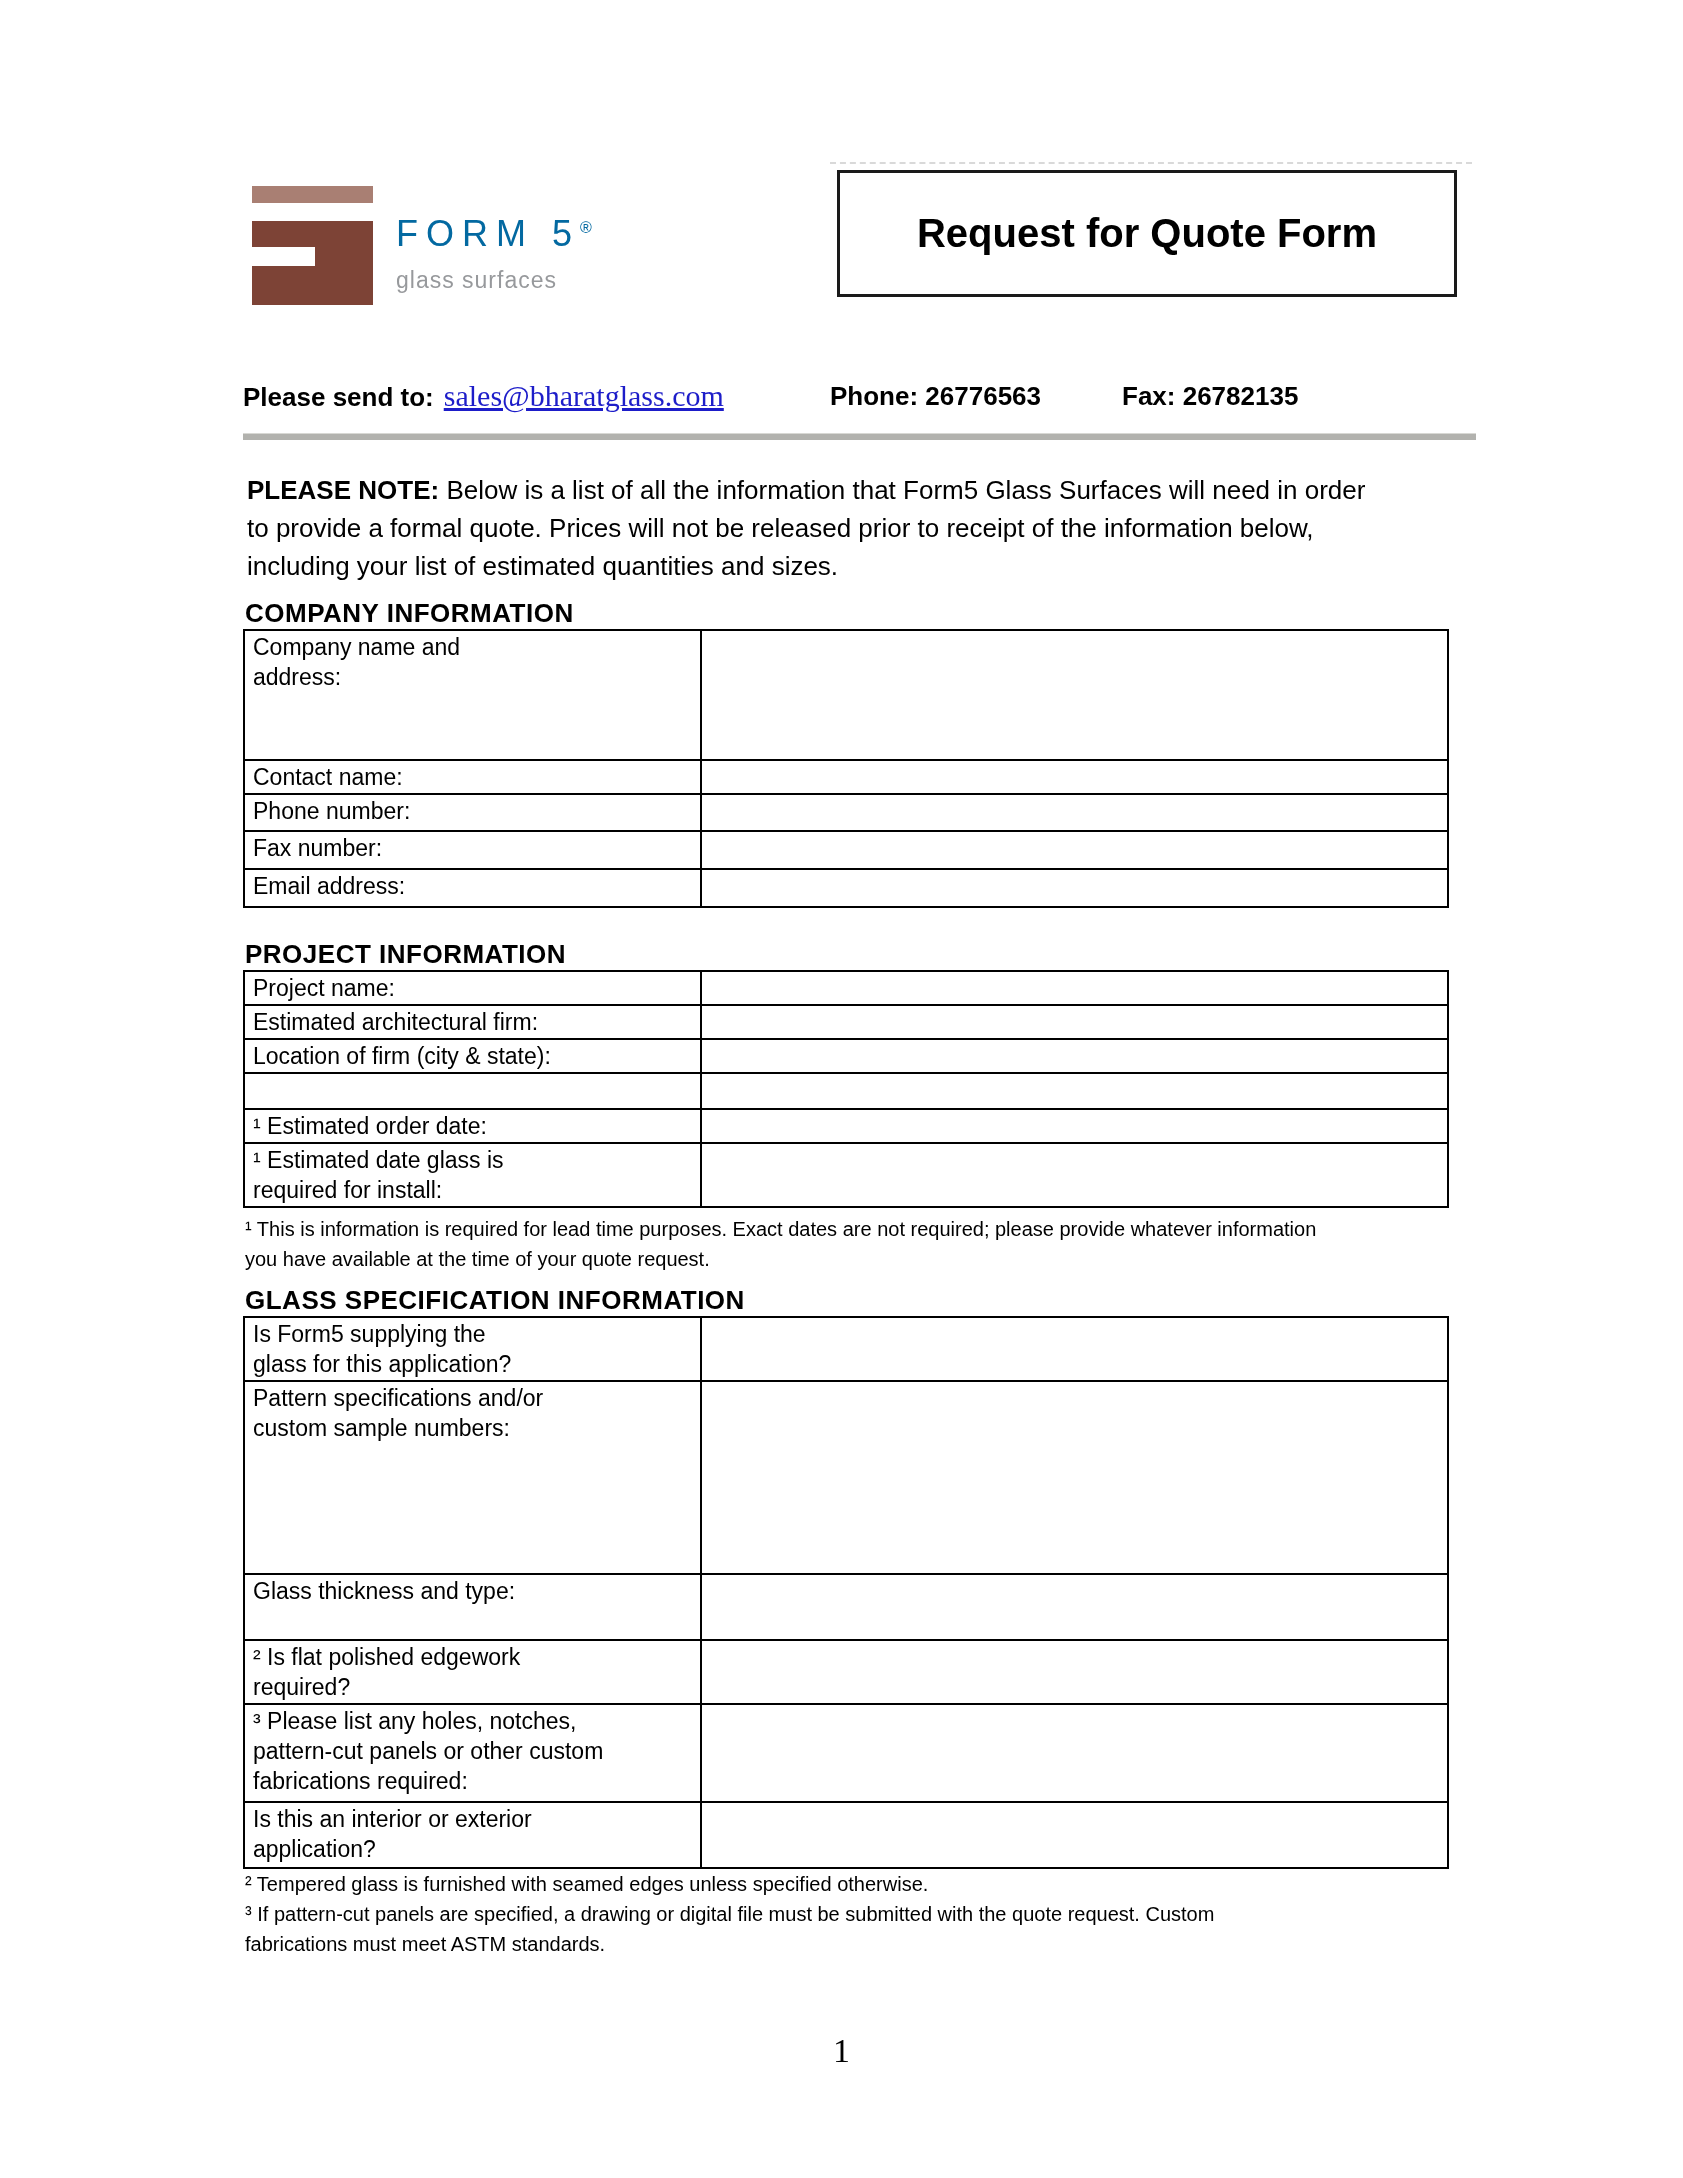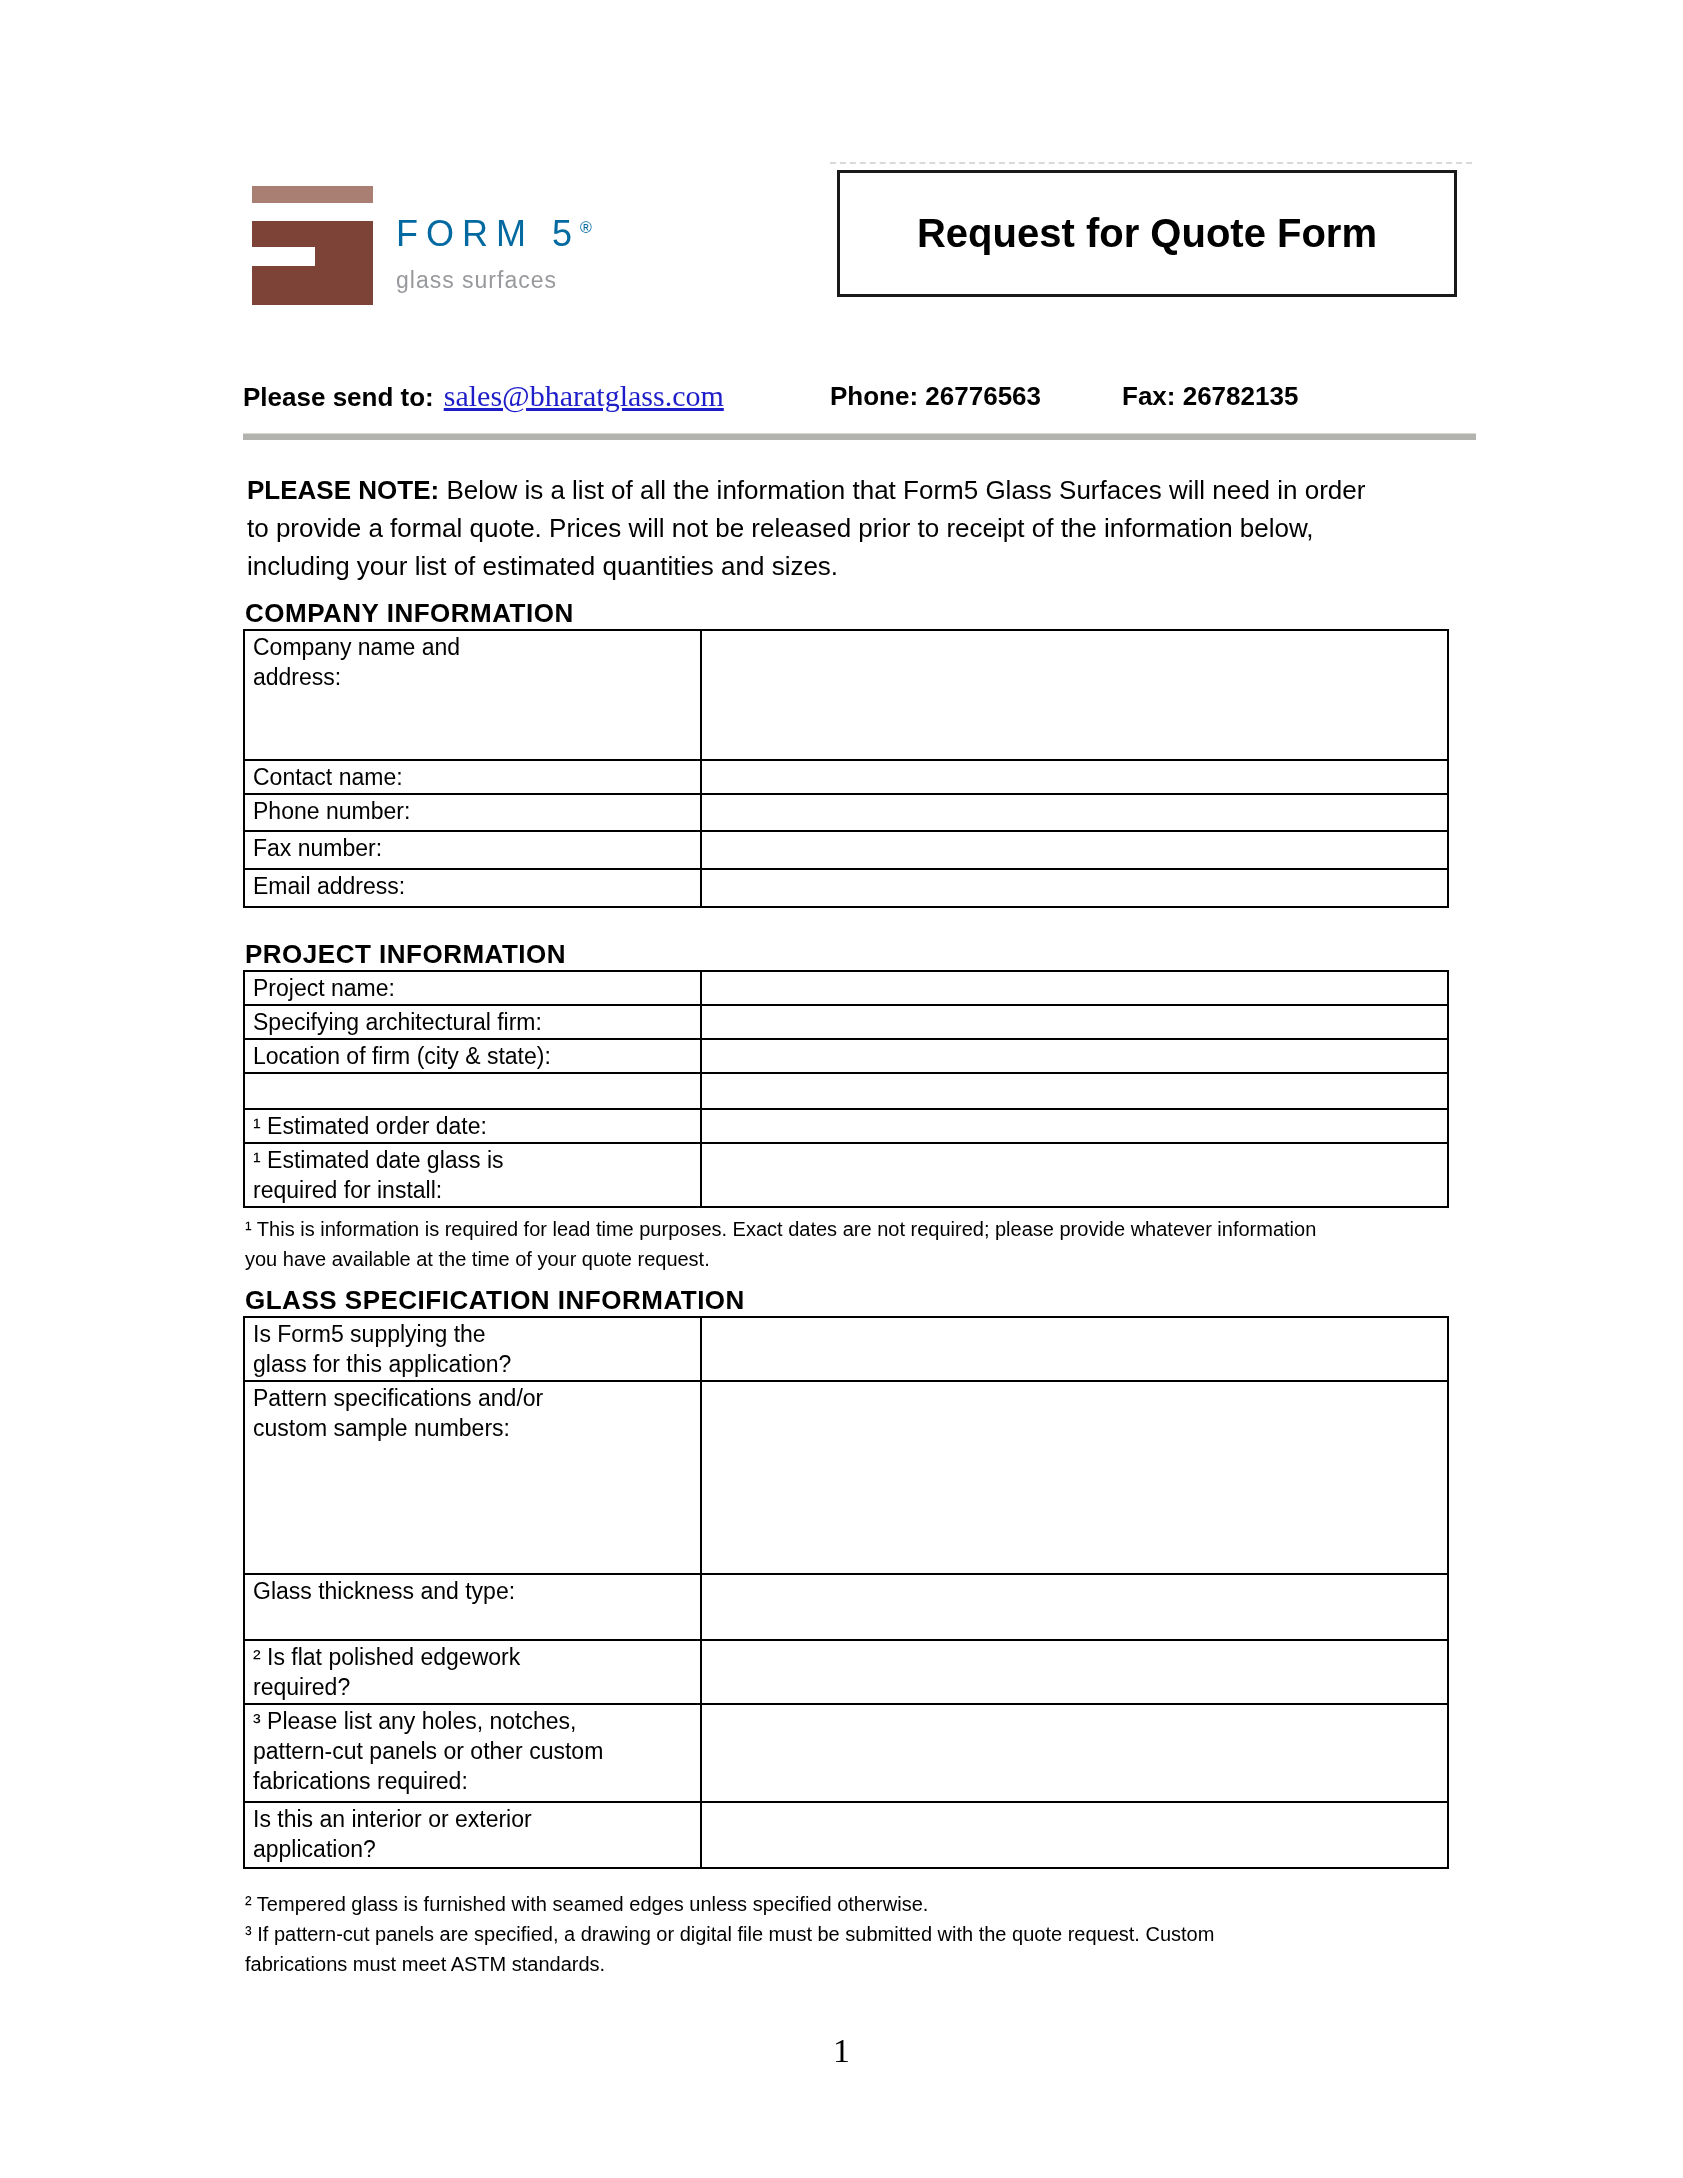--- a/index.html
+++ b/index.html
@@ -134,21 +134,21 @@
 
   <div class="section section-project">
     <h2>PROJECT INFORMATION</h2>
     <table class="form-table">
       <tbody>
           <tr style="height:33px;">
             <td class="cell-label">Project name:</td>
             <td class="cell-value"></td>
           </tr>
       <tr style="height:34px;">
-            <td class="cell-label">Specifying architectural firm:</td>
+            <td class="cell-label">Estimated architectural firm:</td>
             <td class="cell-value"></td>
           </tr>
       <tr style="height:32px;">
             <td class="cell-label">Location of firm (city &amp; state):</td>
             <td class="cell-value"></td>
           </tr>
       <tr style="height:36px;">
             <td class="cell-label"></td>
             <td class="cell-value"></td>
           </tr>
@@ -196,21 +196,21 @@
 fabrications required:</td>
             <td class="cell-value"></td>
           </tr>
       <tr style="height:66px;">
             <td class="cell-label">Is this an interior or exterior
 application?</td>
             <td class="cell-value"></td>
           </tr>
     </tbody>
       </table>
-    <p class="footnote" style="margin-top:20px;margin-bottom:0;">² Tempered glass is furnished with seamed edges unless specified otherwise.</p>
+    <p class="footnote" style="margin-top:0;margin-bottom:0;">² Tempered glass is furnished with seamed edges unless specified otherwise.</p>
     <p class="footnote" style="margin-top:0;">³ If pattern-cut panels are specified, a drawing or digital file must be submitted with the quote request.  Custom
 fabrications must meet ASTM standards.</p>
   </div>
 
   <div class="pageno">1</div>
 
 </div>
 
 
 </body></html>

